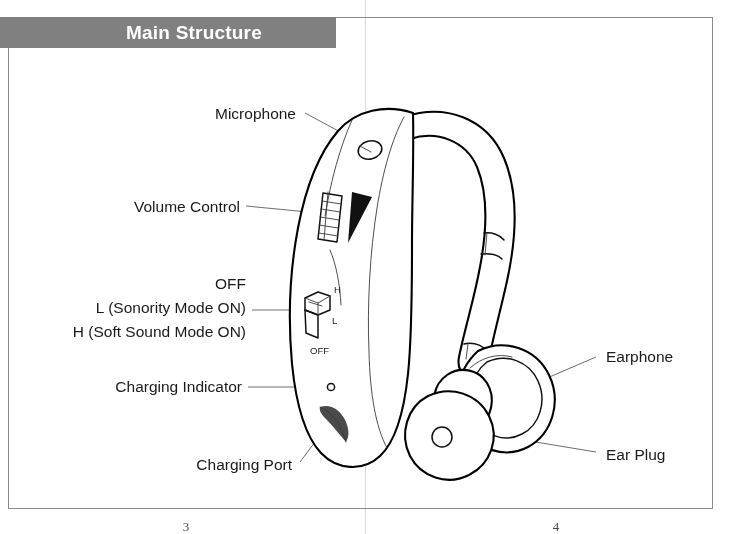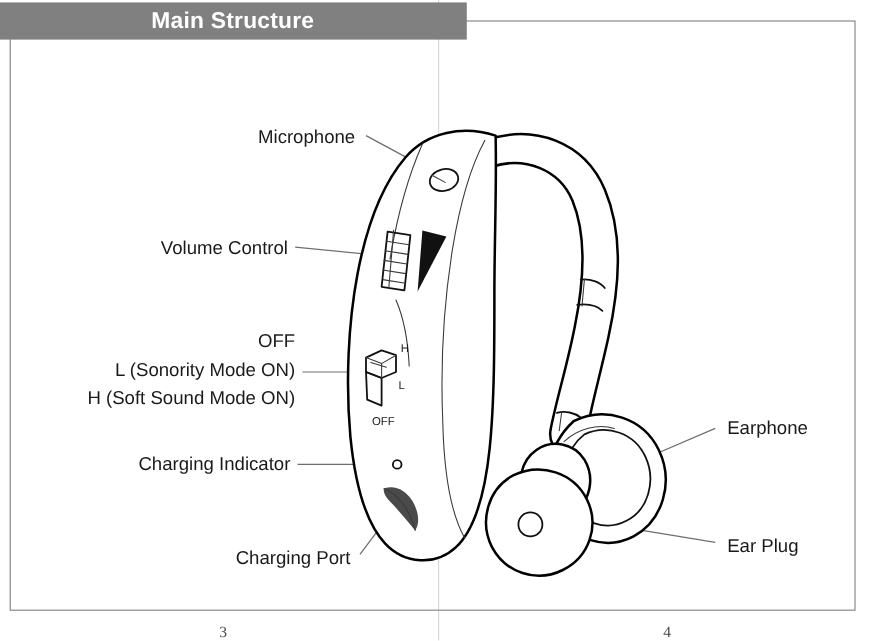--- a/index.html
+++ b/index.html
@@ -34,22 +34,22 @@
     width: 705px;
     height: 492px;
     border: 1px solid #8a8a8a;
     box-sizing: border-box;
     background: transparent;
   }
   
   .header-banner {
     position: absolute;
     left: 0px;
-    top: 2px;
-    width: 389px;
+    top: 17px;
+    width: 336px;
     height: 31px;
     background: #808080;
   }
   .header-title {
     position: absolute;
     left: 0;
     top: 0;
     width: 336px;
     height: 31px;
     line-height: 31px;

